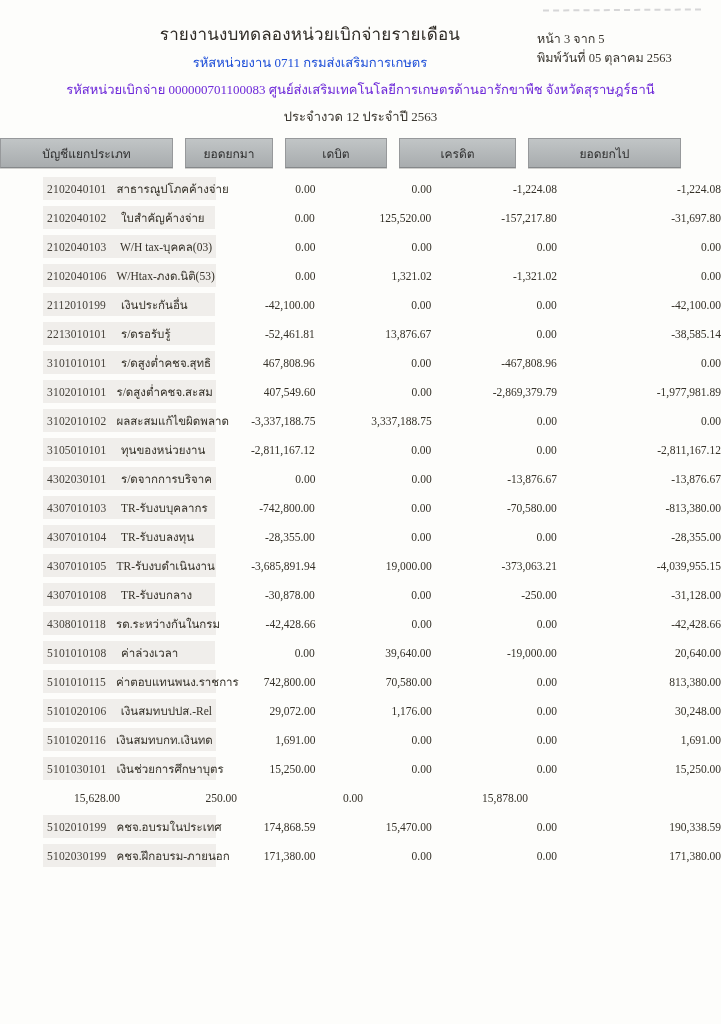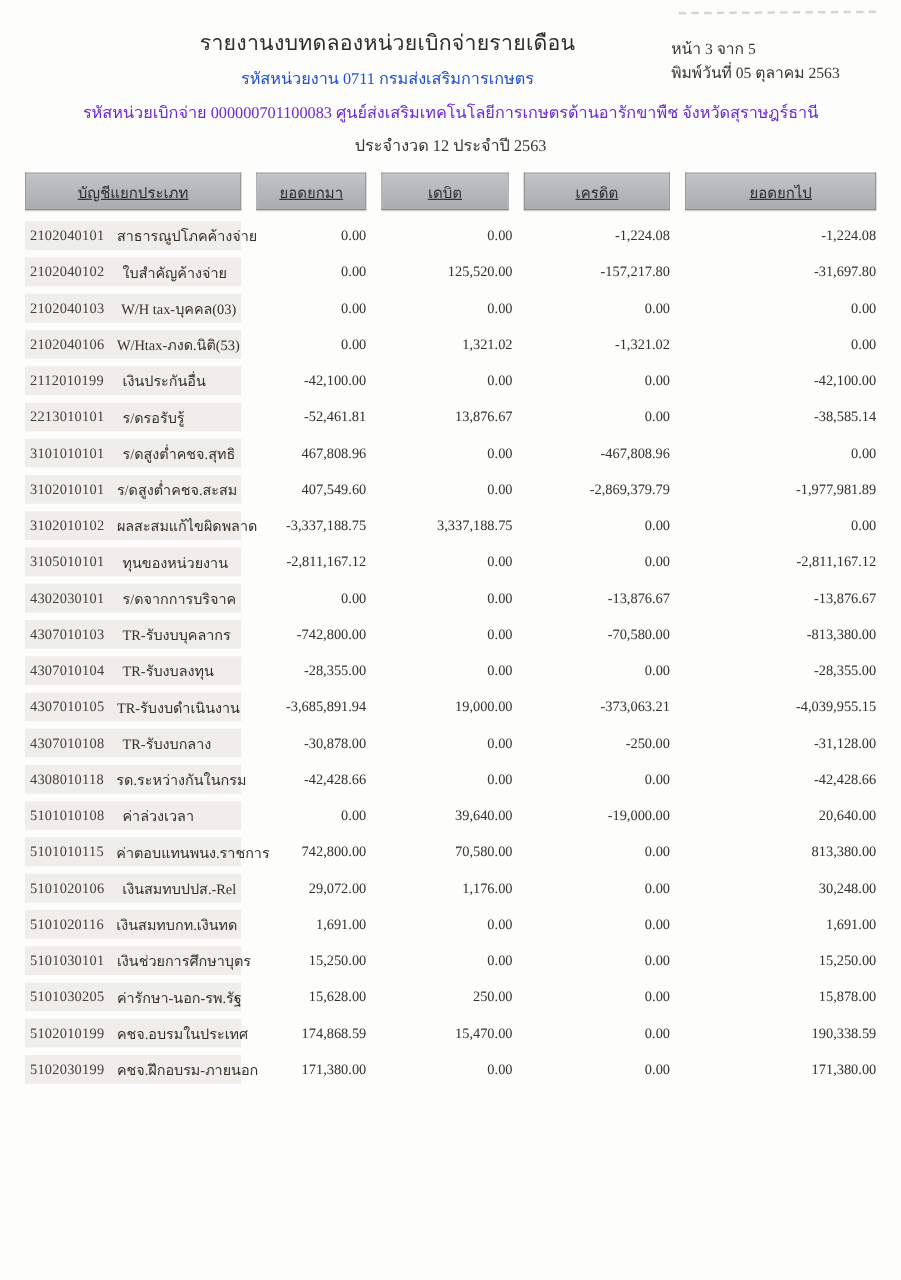--- a/index.html
+++ b/index.html
@@ -42,21 +42,21 @@
   .period-line{
     position:absolute;top:106px;left:0;width:721px;
     text-align:center;font-size:13px;color:#3a362f;
   }
   
   .table{
     position:absolute;top:138px;left:0;width:721px;
   }
   .thead{
     display:flex;align-items:stretch;
-    padding-left:20px;height:30px;text-decoration:underline;
+    height:30px;
   }
   .hbox{
     background:linear-gradient(#c1c5c6,#a8acae);
     border:1px solid #97999b;
     border-bottom-color:#85888a;
     box-shadow:0 1px 0 rgba(120,120,120,.35);
     color:#2e2e2e;font-size:12px;
     display:flex;align-items:center;justify-content:center;
     box-sizing:border-box;
   }
@@ -70,20 +70,21 @@
     display:flex;align-items:center;
     height:29px;padding-left:20px;
     font-size:11.5px;
   }
   .cell-acct{
     width:173px;height:23px;box-sizing:border-box;
     background:#f0eeeb;
     display:flex;align-items:center;gap:10px;
     padding:0 4px;
     color:#353128;
+    margin-left:23px;
   }
   .cell-acct .code{width:64px;letter-spacing:.2px;color:#45413a;}
   .cell-acct .aname{white-space:nowrap;}
   .cell-num{
     text-align:right;color:#353128;white-space:nowrap;box-sizing:border-box;
   }
   .n1{width:100px;}
   .n2{width:117px;}
   .n3{width:126px;}
   .n4{width:165px;}
@@ -329,24 +330,20 @@
           <div class="cell-acct">
             <span class="code">5101030101</span>
             <span class="aname">เงินช่วยการศึกษาบุตร</span>
           </div>
           <div class="cell-num n1">15,250.00</div>
           <div class="cell-num n2">0.00</div>
           <div class="cell-num n3">0.00</div>
           <div class="cell-num n4">15,250.00</div>
         </div>
         <div class="trow">
-          <div class="cell-acct">
-            <span class="code">5101030205</span>
-            <span class="aname">ค่ารักษา-นอก-รพ.รัฐ</span>
-          </div>
           <div class="cell-num n1">15,628.00</div>
           <div class="cell-num n2">250.00</div>
           <div class="cell-num n3">0.00</div>
           <div class="cell-num n4">15,878.00</div>
         </div>
         <div class="trow">
           <div class="cell-acct">
             <span class="code">5102010199</span>
             <span class="aname">คชจ.อบรมในประเทศ</span>
           </div>

